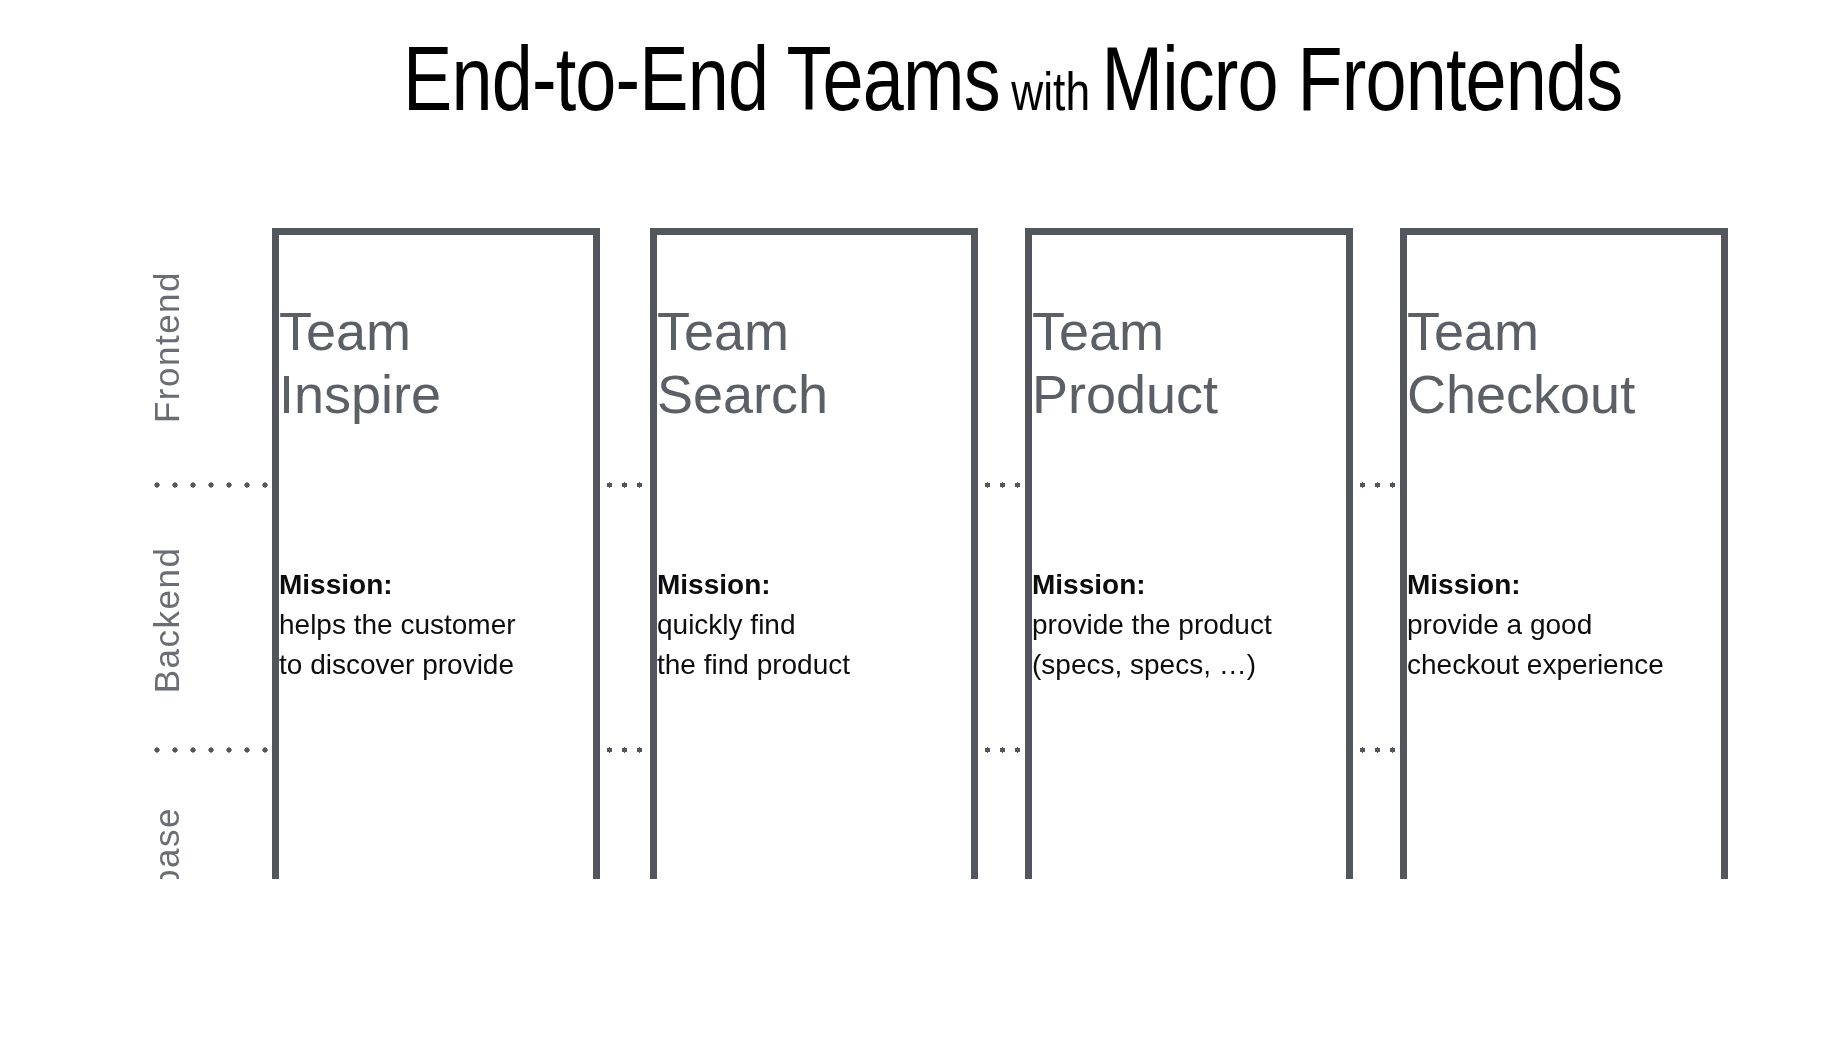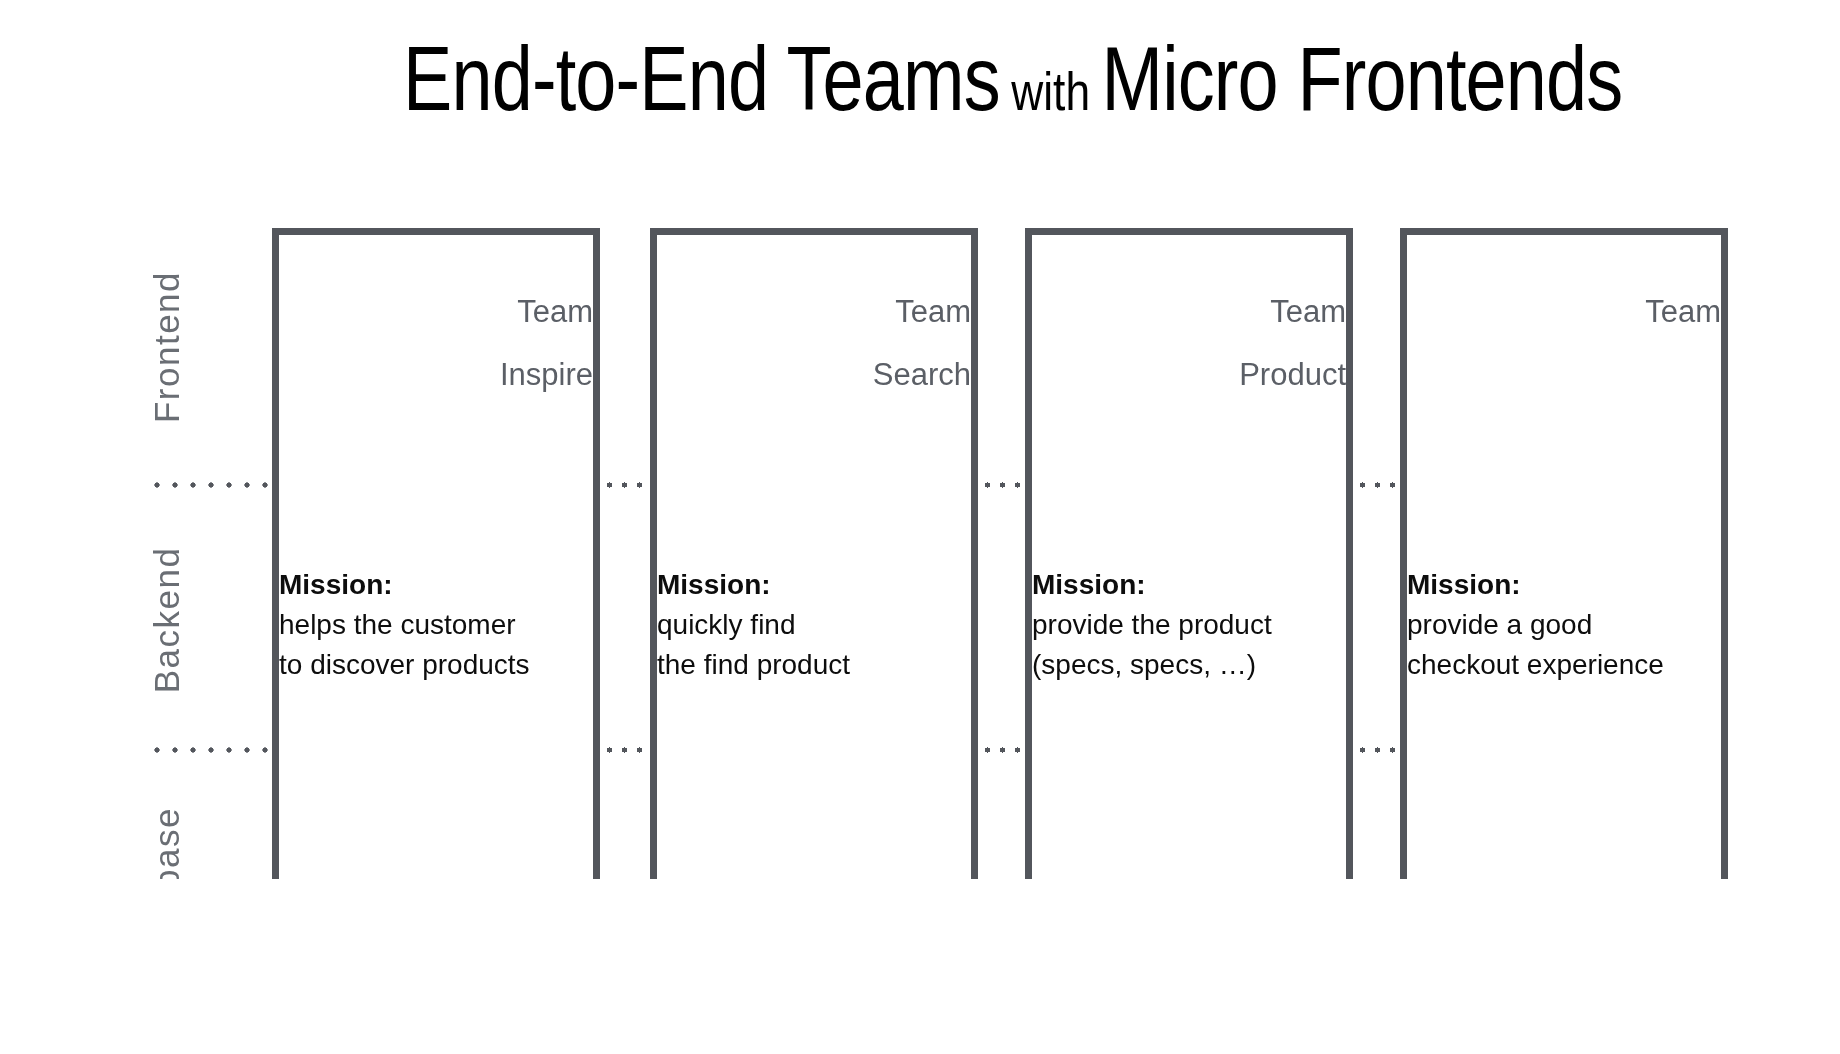--- a/index.html
+++ b/index.html
@@ -72,23 +72,23 @@
     width:328px;height:752px;
     border:7px solid var(--line);
     background:var(--bg);
   }
   .box1{left:272px;}
   .box2{left:650px;}
   .box3{left:1025px;}
   .box4{left:1400px;}
 
   .team-title{
-    margin-top:45px;
-    text-align:right;
-    font-size:31px;
+    margin-top:65px;
+    text-align:left;
+    font-size:54px;
     line-height:63px;
     color:var(--team);
   }
   .mission{
     position:absolute;
     top:330px;left:0;right:0;
     font-size:28px;
     line-height:40px;
     color:var(--mission);
   }
@@ -118,21 +118,21 @@
   <div class="dotted row2 seg-gap gap3"></div>
 
   <div class="team-box box1">
     <div class="team-title">
       <span>Team</span><br>
       <span>Inspire</span>
     </div>
     <div class="mission">
       <div class="m-label">Mission:</div>
       <div class="m-line">helps the customer</div>
-      <div class="m-line">to discover products</div>
+      <div class="m-line">to discover provide</div>
     </div>
   </div>
 
   <div class="team-box box2">
     <div class="team-title">
       <span>Team</span><br>
       <span>Search</span>
     </div>
     <div class="mission">
       <div class="m-label">Mission:</div>
@@ -149,20 +149,21 @@
     <div class="mission">
       <div class="m-label">Mission:</div>
       <div class="m-line">provide the product</div>
       <div class="m-line">(specs, specs, …)</div>
     </div>
   </div>
 
   <div class="team-box box4">
     <div class="team-title">
       <span>Team</span><br>
+      <span>Checkout</span>
     </div>
     <div class="mission">
       <div class="m-label">Mission:</div>
       <div class="m-line">provide a good</div>
       <div class="m-line">checkout experience</div>
     </div>
   </div>
 
 </div>
 

